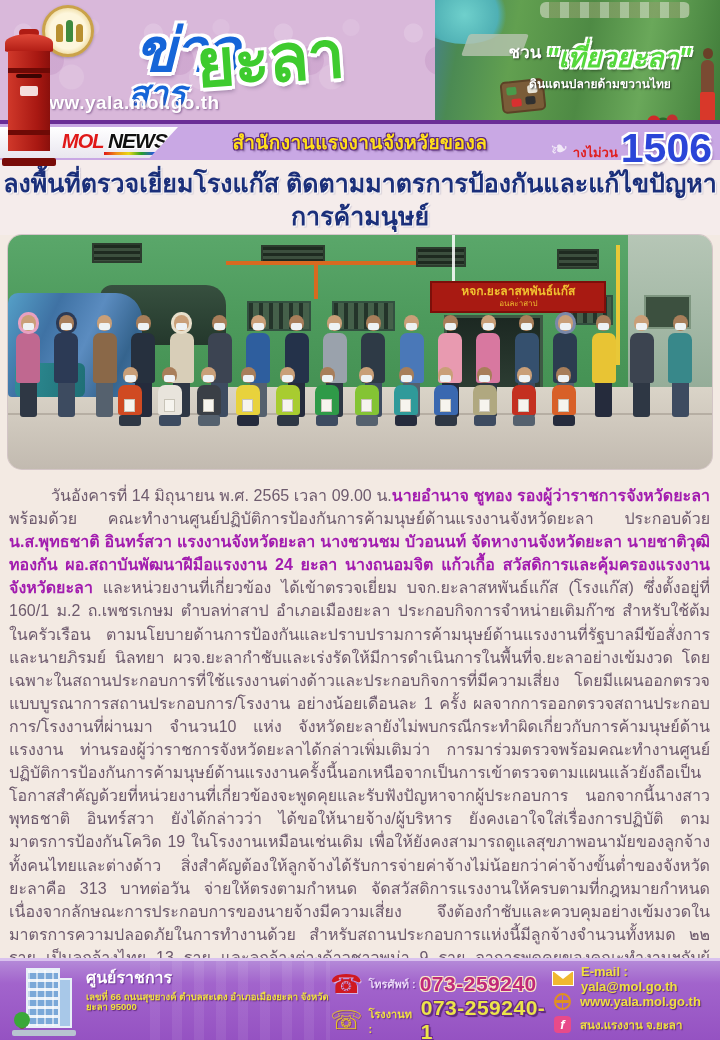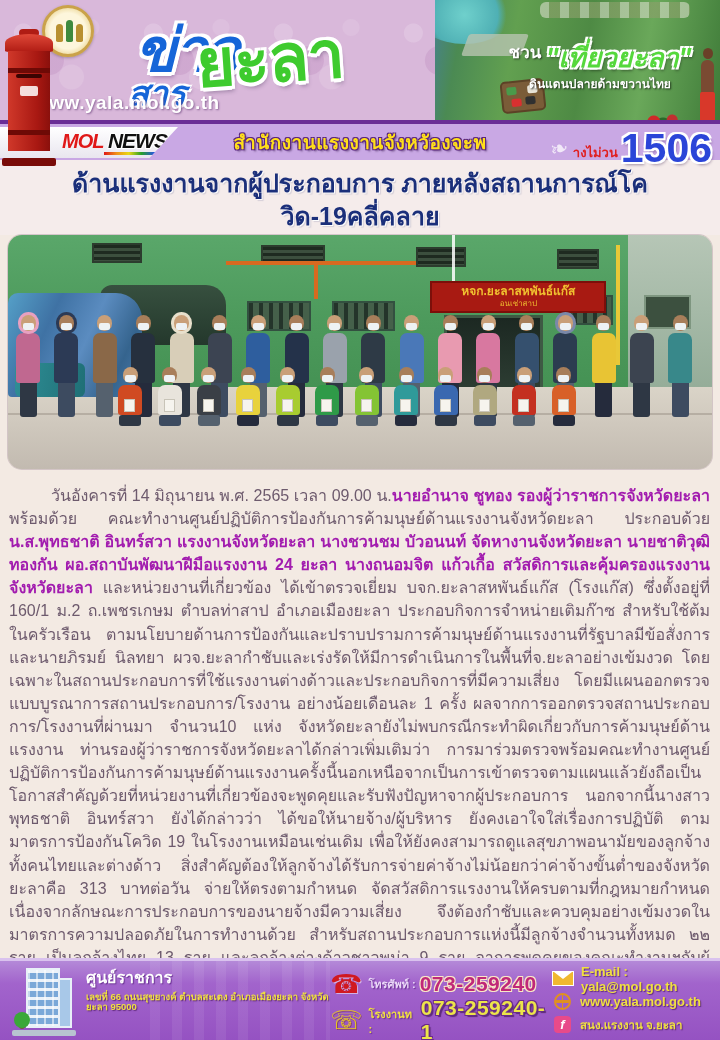--- a/index.html
+++ b/index.html
@@ -220,48 +220,49 @@
         <div class="pb-base"></div>
     </div>
   </header>
 
   <div class="mol-bar">
     <div class="mol-badge">
       <span class="mol-word">MOL</span>
       <span class="news-word">NEWS</span>
       <div class="rainbow"></div>
     </div>
-    <div class="office-name">สำนักงานแรงงานจังหวัองจะพ</div>
+    <div class="office-name">สำนักงานแรงงานจังหวัยของล</div>
     <div class="hotline">
       <span class="flourish">❧</span>
       <span class="hot-label">างไม่วน</span>
       <span class="hot-num">1506</span>
     </div>
   </div>
 
   <div class="headline">
+    <div>ลงพื้นที่ตรวจเยี่ยมโรงแก๊ส ติดตามมาตรการป้องกันและแก้ไขปัญหาการค้ามนุษย์</div>
     <div>ด้านแรงงานจากผู้ประกอบการ ภายหลังสถานการณ์โควิด-19คลี่คลาย</div>
   </div>
 
   <figure class="photo">
     <div class="bldg"></div>
     <div class="bldg-right">
         <div class="win"></div>
       </div>
     <div class="louver lv1"></div>
     <div class="louver lv2"></div>
     <div class="louver lv3"></div>
     <div class="louver lv4"></div>
     <div class="pipe-o1"></div>
     <div class="pipe-o2"></div>
     <div class="pipe-w"></div>
     <div class="pipe-y"></div>
     <div class="shop-sign">
       <div class="s1">หจก.ยะลาสหพันธ์แก๊ส</div>
-      <div class="s2">อนเช่าสาป</div>
+      <div class="s2">อนละ่าสาป</div>
     </div>
     <div class="door"></div>
     <div class="grille g1"></div>
     <div class="grille g2"></div>
     <div class="grille g3"></div>
     <div class="tarp-dark"></div>
     <div class="tarp-blue"></div>
     <div class="tarp-teal"></div>
     <div class="ground"></div>
   <div class="person stand" style="left: 1%;">

